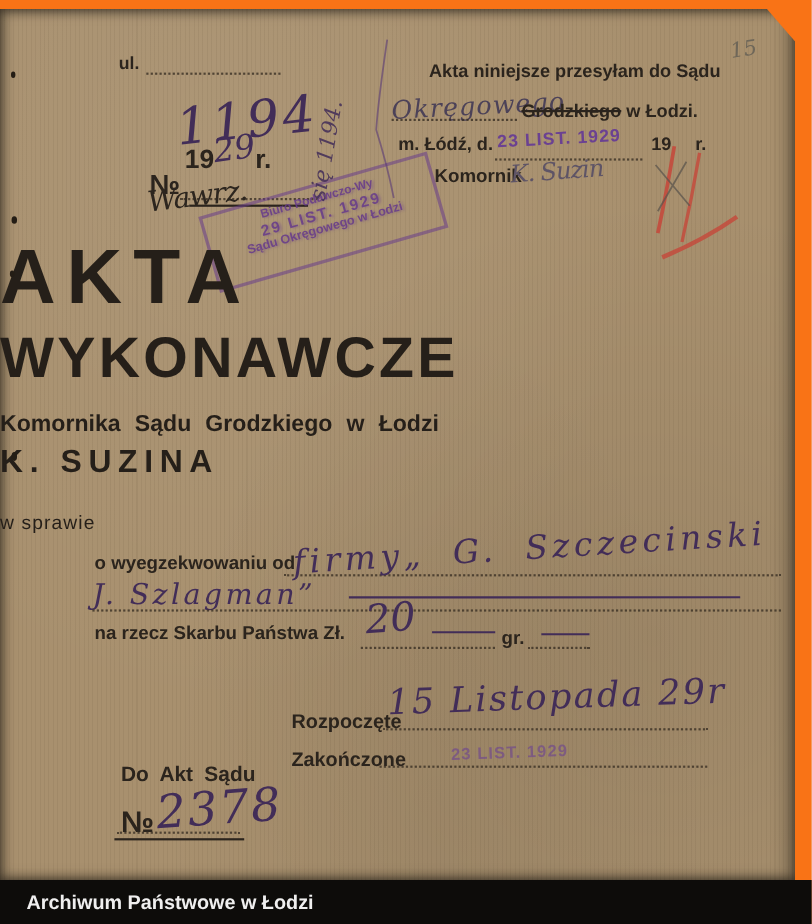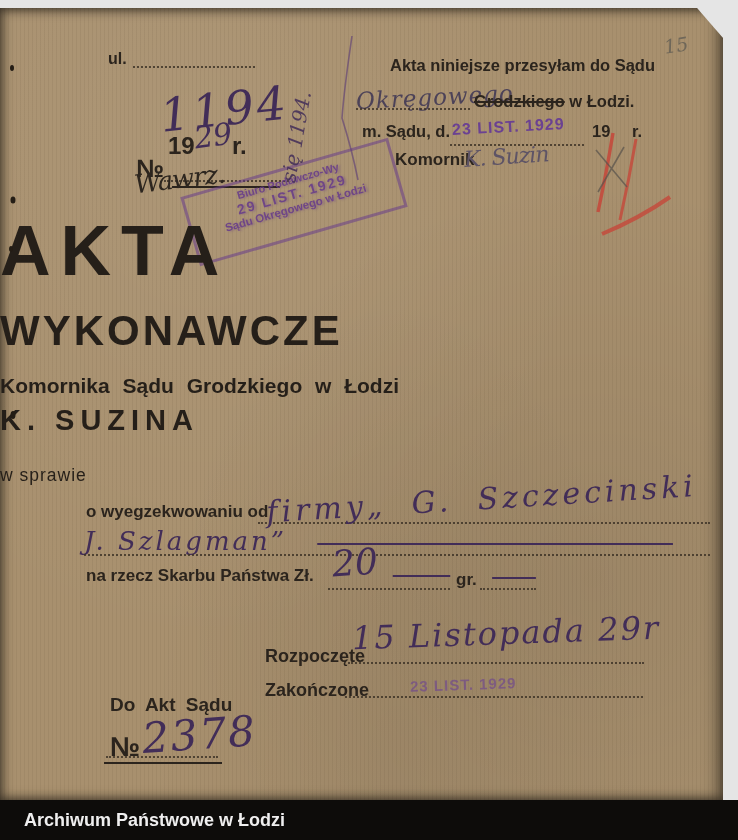--- a/index.html
+++ b/index.html
@@ -1,16 +1,16 @@
 <!DOCTYPE html>
 <html><head>
 <meta charset="utf-8">
 <style>
   html,body{margin:0;padding:0;}
-  .stage{position:relative;width:738px;height:840px;background:#e5e5e5;overflow:hidden;
+  .stage{position:relative;width:738px;height:840px;background:#f97316;overflow:hidden;
          font-family:"Liberation Sans",sans-serif;}
   .paper{position:absolute;left:0;top:8px;width:723px;height:792px;
          background-color:#a8906e;
          background-image:
            repeating-linear-gradient(90deg, rgba(60,45,25,.07) 0 1px, rgba(0,0,0,0) 1px 4px),
            radial-gradient(ellipse at 28% 18%, rgba(255,255,255,.06), rgba(0,0,0,0) 55%),
            radial-gradient(ellipse at 82% 72%, rgba(0,0,0,.07), rgba(0,0,0,0) 50%),
            radial-gradient(ellipse at 55% 95%, rgba(0,0,0,.05), rgba(0,0,0,0) 45%);
          box-shadow: inset 5px 0 10px rgba(0,0,0,.28), inset -7px 0 14px rgba(0,0,0,.35),
                      inset 0 4px 8px rgba(0,0,0,.22), inset 0 -3px 8px rgba(0,0,0,.2);
@@ -64,32 +64,32 @@
 
     <div class="abs hand" style="left:300px;top:152px;font-size:20px;transform:rotate(-80deg);transform-origin:left bottom;opacity:.85;">się 1194.</div>
 
     <div class="abs pencil" style="left:664px;top:26px;font-size:19px;transform:rotate(-9deg);">15</div>
 
     <div class="abs printed" style="left:390px;top:48px;font-size:16.5px;">Akta niniejsze przesyłam do Sądu</div>
     <div class="abs hand" style="left:356px;top:76px;font-size:23px;color:#4c4258;transform:rotate(-3deg);letter-spacing:1px;">Okręgowego</div>
     <div class="abs dotted" style="left:356px;top:100px;width:114px;"></div>
     <div class="abs printed" style="left:474px;top:84px;font-size:16.5px;"><span class="strike">Grodzkiego</span>&nbsp;<span>w Łodzi.</span></div>
 
-    <div class="abs printed" style="left:362px;top:114px;font-size:16.5px;">m. Sądu, d.</div>
+    <div class="abs printed" style="left:362px;top:114px;font-size:16.5px;">m. Łódź, d.</div>
     <div class="abs inkstamp" style="left:452px;top:110px;font-size:16px;transform:rotate(-3deg);letter-spacing:1px;">23 LIST. 1929</div>
     <div class="abs dotted" style="left:450px;top:136px;width:134px;"></div>
     <div class="abs printed" style="left:592px;top:114px;font-size:16.5px;">19</div>
     <div class="abs printed" style="left:632px;top:114px;font-size:16.5px;">r.</div>
 
     <div class="abs printed" style="left:395px;top:142px;font-size:17px;">Komornik</div>
     <div class="abs hand" style="left:464px;top:136px;font-size:22px;color:#5e5466;transform:rotate(-4deg);letter-spacing:-1px;">K. Suzin</div>
 
     <div class="abs title-wrap" style="top:208px;">
       <div style="font-size:70px;font-weight:bold;letter-spacing:10px;line-height:1;">AKTA</div>
-      <div style="font-size:42px;font-weight:bold;letter-spacing:3px;line-height:1;margin-top:24px;">WYKONAWCZE</div>
+      <div style="font-size:52px;font-weight:bold;letter-spacing:3px;line-height:1;margin-top:14px;">WYKONAWCZE</div>
       <div style="font-size:21px;font-weight:bold;word-spacing:7px;margin-top:22px;">Komornika Sądu Grodzkiego w Łodzi</div>
       <div style="font-size:29px;font-weight:bold;letter-spacing:6px;margin-top:6px;">K. SUZINA</div>
       <div style="font-size:17.5px;font-weight:normal;letter-spacing:1px;margin-top:28px;">w sprawie</div>
     </div>
 
     <div class="abs printed" style="left:86px;top:494px;font-size:17px;">o wyegzekwowaniu od</div>
     <div class="abs dotted" style="left:258px;top:514px;width:452px;"></div>
     <div class="abs hand" style="left:266px;top:472px;font-size:30px;letter-spacing:4px;word-spacing:12px;transform:rotate(-3.5deg);">firmy„ G. Szczecinski i</div>
 
     <div class="abs hand" style="left:84px;top:518px;font-size:26px;letter-spacing:3px;">J. Szlagman”</div>

